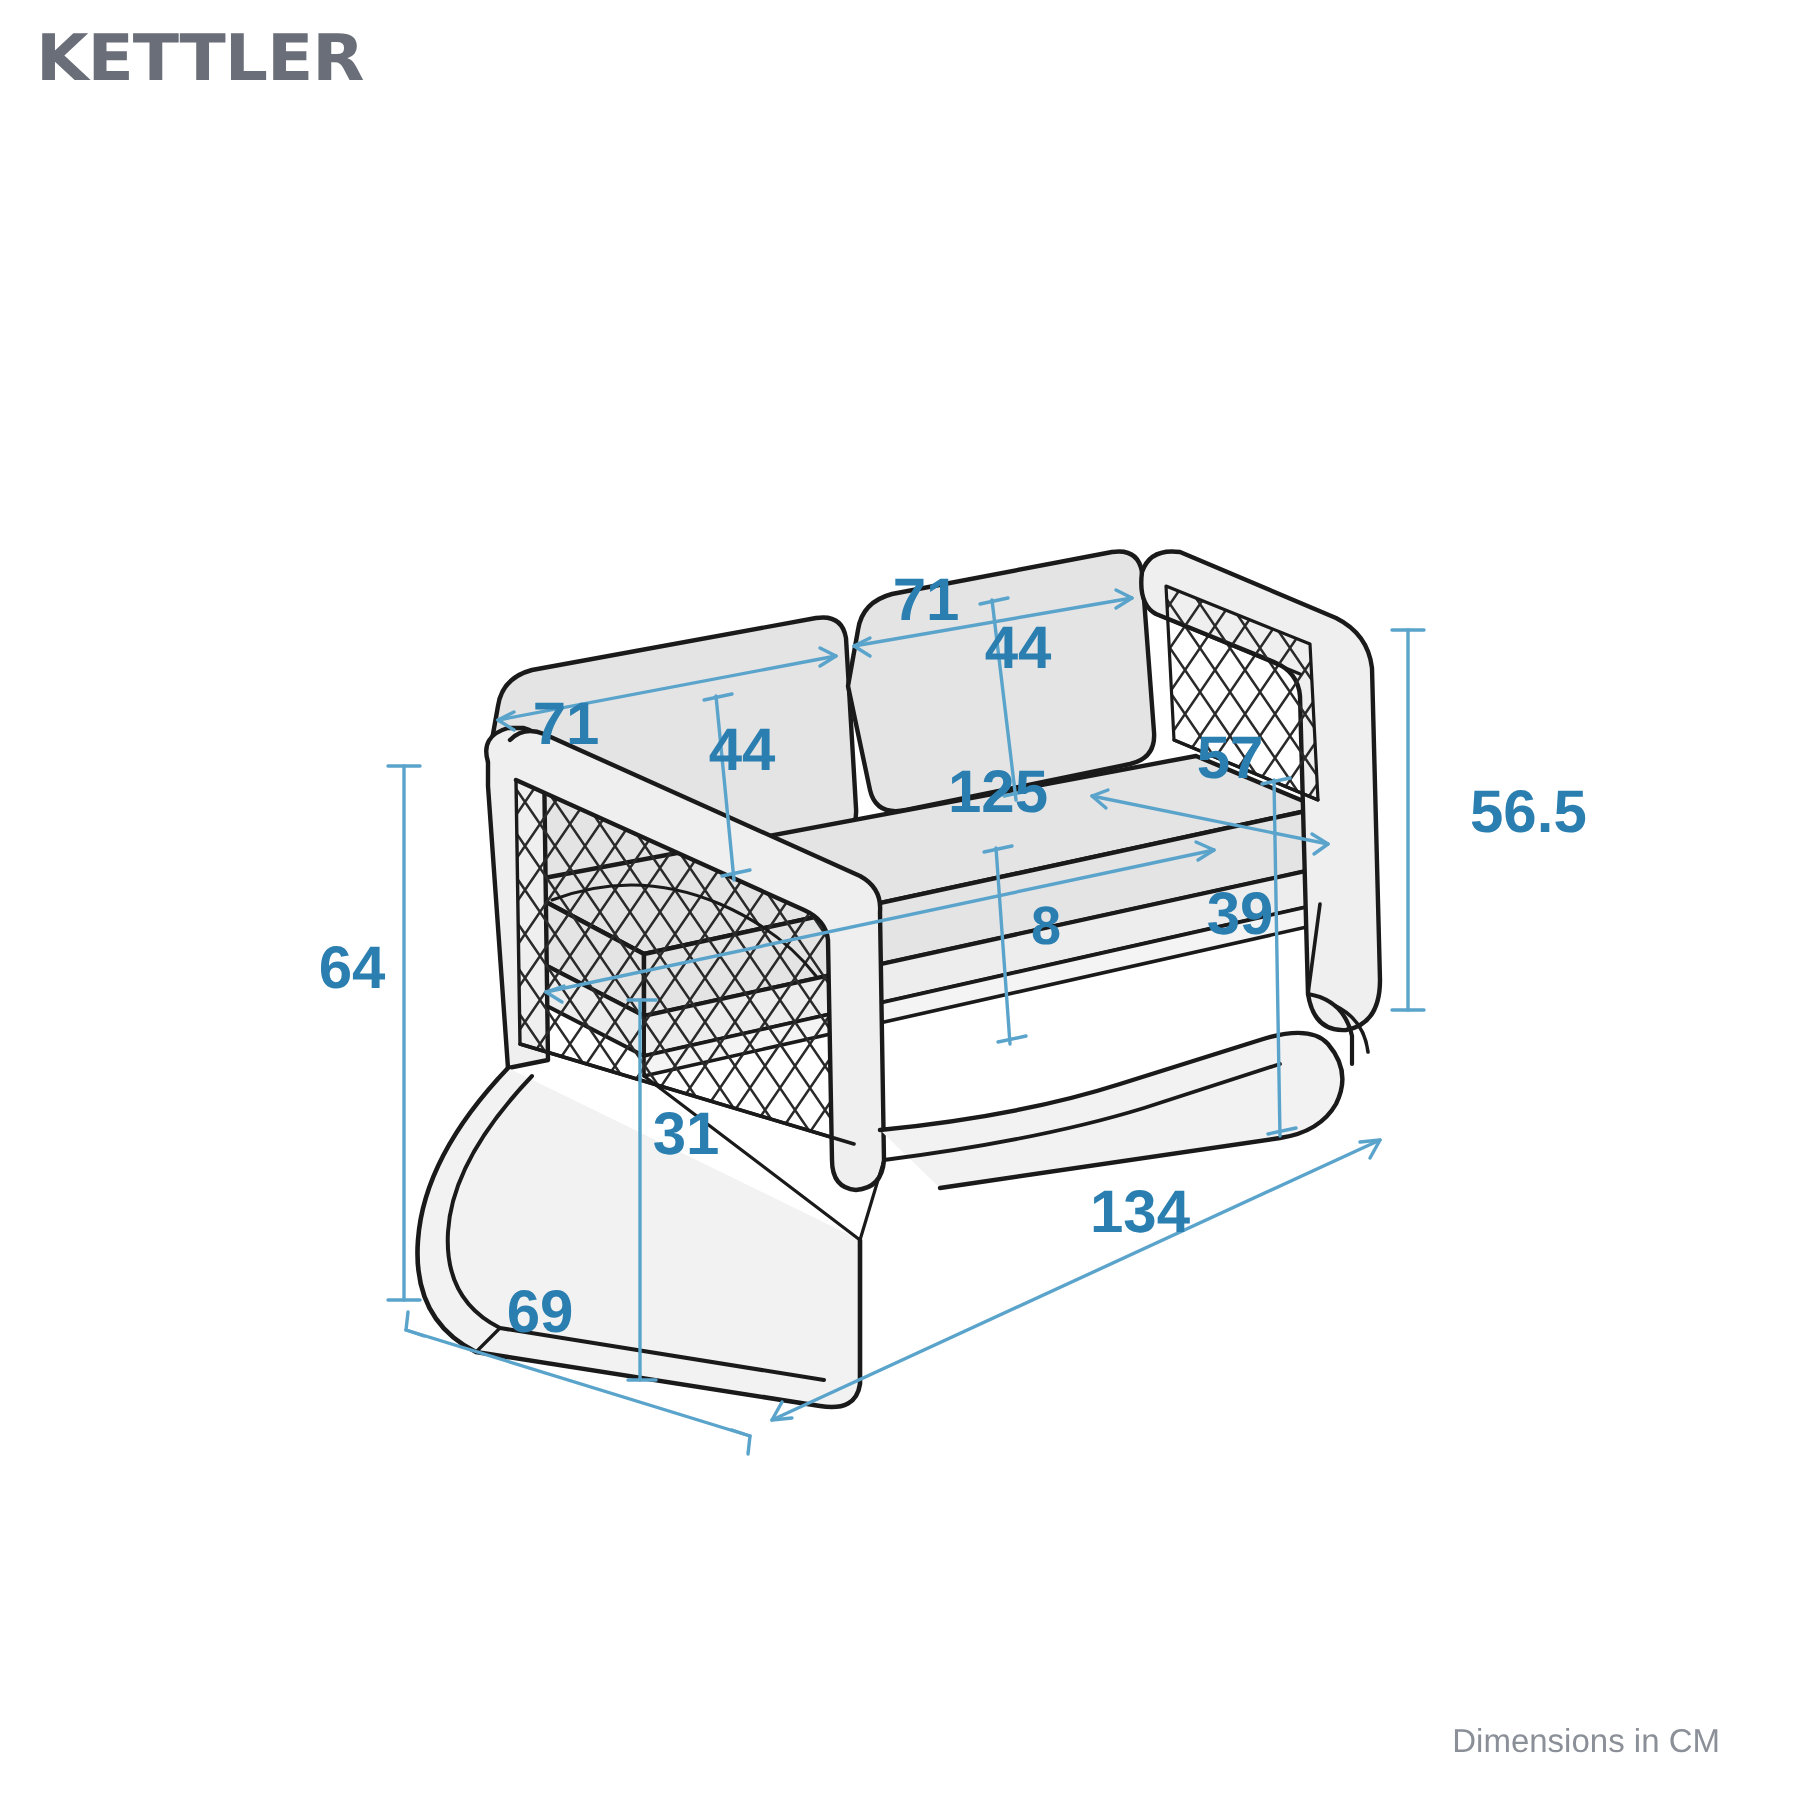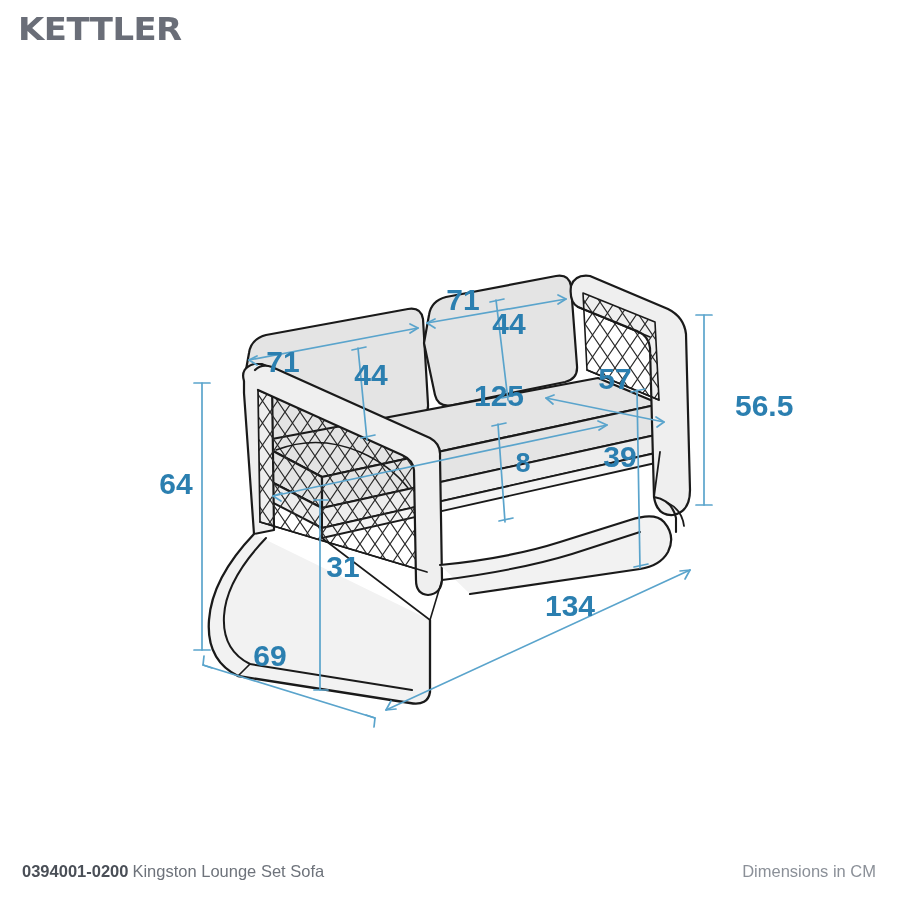--- a/index.html
+++ b/index.html
@@ -49,21 +49,21 @@
   #product-code {
     font-weight: bold;
     color: #4a4f57;
   }
   #product-name {
     color: #6e737b;
     margin-left: 4px;
   }
   #footer-right {
     position: absolute;
-    right: 24px;
+    right: 40px;
     top: 0;
     font-size: 16.5px;
     color: #8b9098;
     white-space: nowrap;
   }
 
   
   #drawing-stage {
     position: absolute;
     left: 0;
@@ -291,17 +291,14 @@
 
     <text class="dim-text" x="343" y="517" text-anchor="middle">31</text>
 
     <text class="dim-text" x="570" y="556" text-anchor="middle">134</text>
   </g>
 
 </svg>
 </div>
 
 <div id="footer">
-  <div id="footer-left">
-    <span id="product-code">0394001-0200</span><span id="product-name">Kingston Lounge Set Sofa</span>
-  </div>
   <div id="footer-right">Dimensions in CM</div>
 </div>
 
 </body></html>

